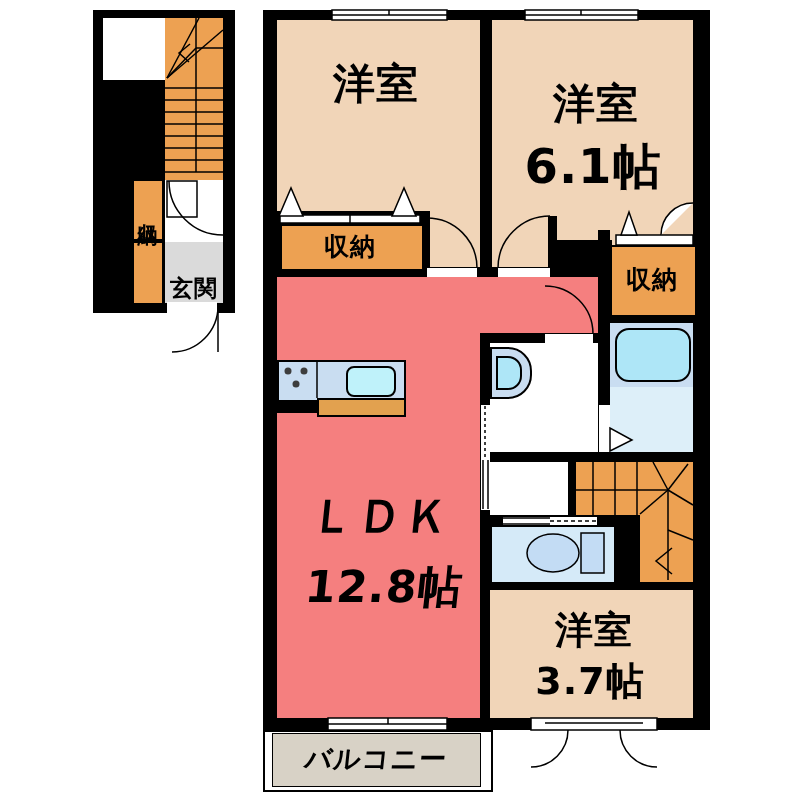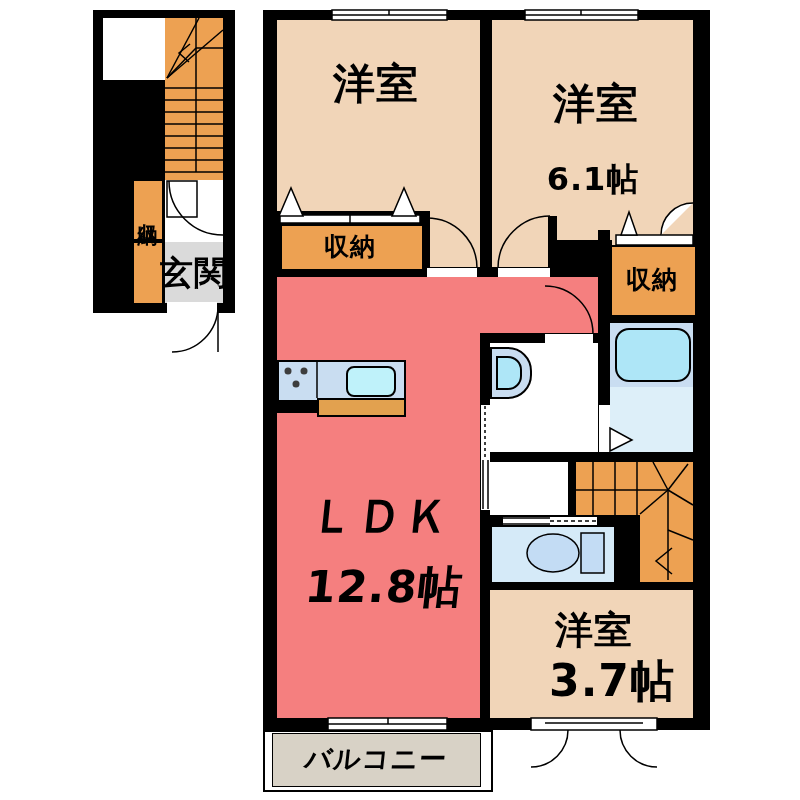--- a/index.html
+++ b/index.html
@@ -200,24 +200,24 @@
         <rect x="531" y="718" width="126" height="12" fill="#fff"></rect>
         <line x1="545" y1="723" x2="643" y2="723"></line>
         <path d="M 568,730 A 37,37 0 0 1 531,767" fill="none"></path>
         <path d="M 620,730 A 37,37 0 0 0 657,767" fill="none"></path>
       </g>
     </g>
   </svg>
 
   <div class="txt" style="left:376px;top:84px;font-size:42px">洋室</div>
   <div class="txt" style="left:596px;top:104px;font-size:42px">洋室</div>
-  <div class="txt" style="left:593px;top:179px;font-size:32px">6.1帖</div>
+  <div class="txt" style="left:593px;top:166px;font-size:48px">6.1帖</div>
   <div class="txt skew" style="left:381px;top:516px;font-size:46px">ＬＤＫ</div>
   <div class="txt skew" style="left:384px;top:587px;font-size:44px">12.8帖</div>
   <div class="txt" style="left:594px;top:630px;font-size:38px">洋室</div>
-  <div class="txt" style="left:612px;top:681px;font-size:44px">3.7帖</div>
+  <div class="txt" style="left:590px;top:681px;font-size:38px">3.7帖</div>
   <div class="txt" style="left:350px;top:246px;font-size:25px">収納</div>
   <div class="txt" style="left:652px;top:279px;font-size:25px">収納</div>
   <div class="txt vert" style="left:148px;top:210px;font-size:20px">収納</div>
-  <div class="txt" style="left:194px;top:272px;font-size:33px">玄関</div>
+  <div class="txt" style="left:194px;top:288px;font-size:23px">玄関</div>
   <div class="txt skew" style="left:376px;top:758px;font-size:27px">バルコニー</div>
 
 </div>
 
 </body></html>

